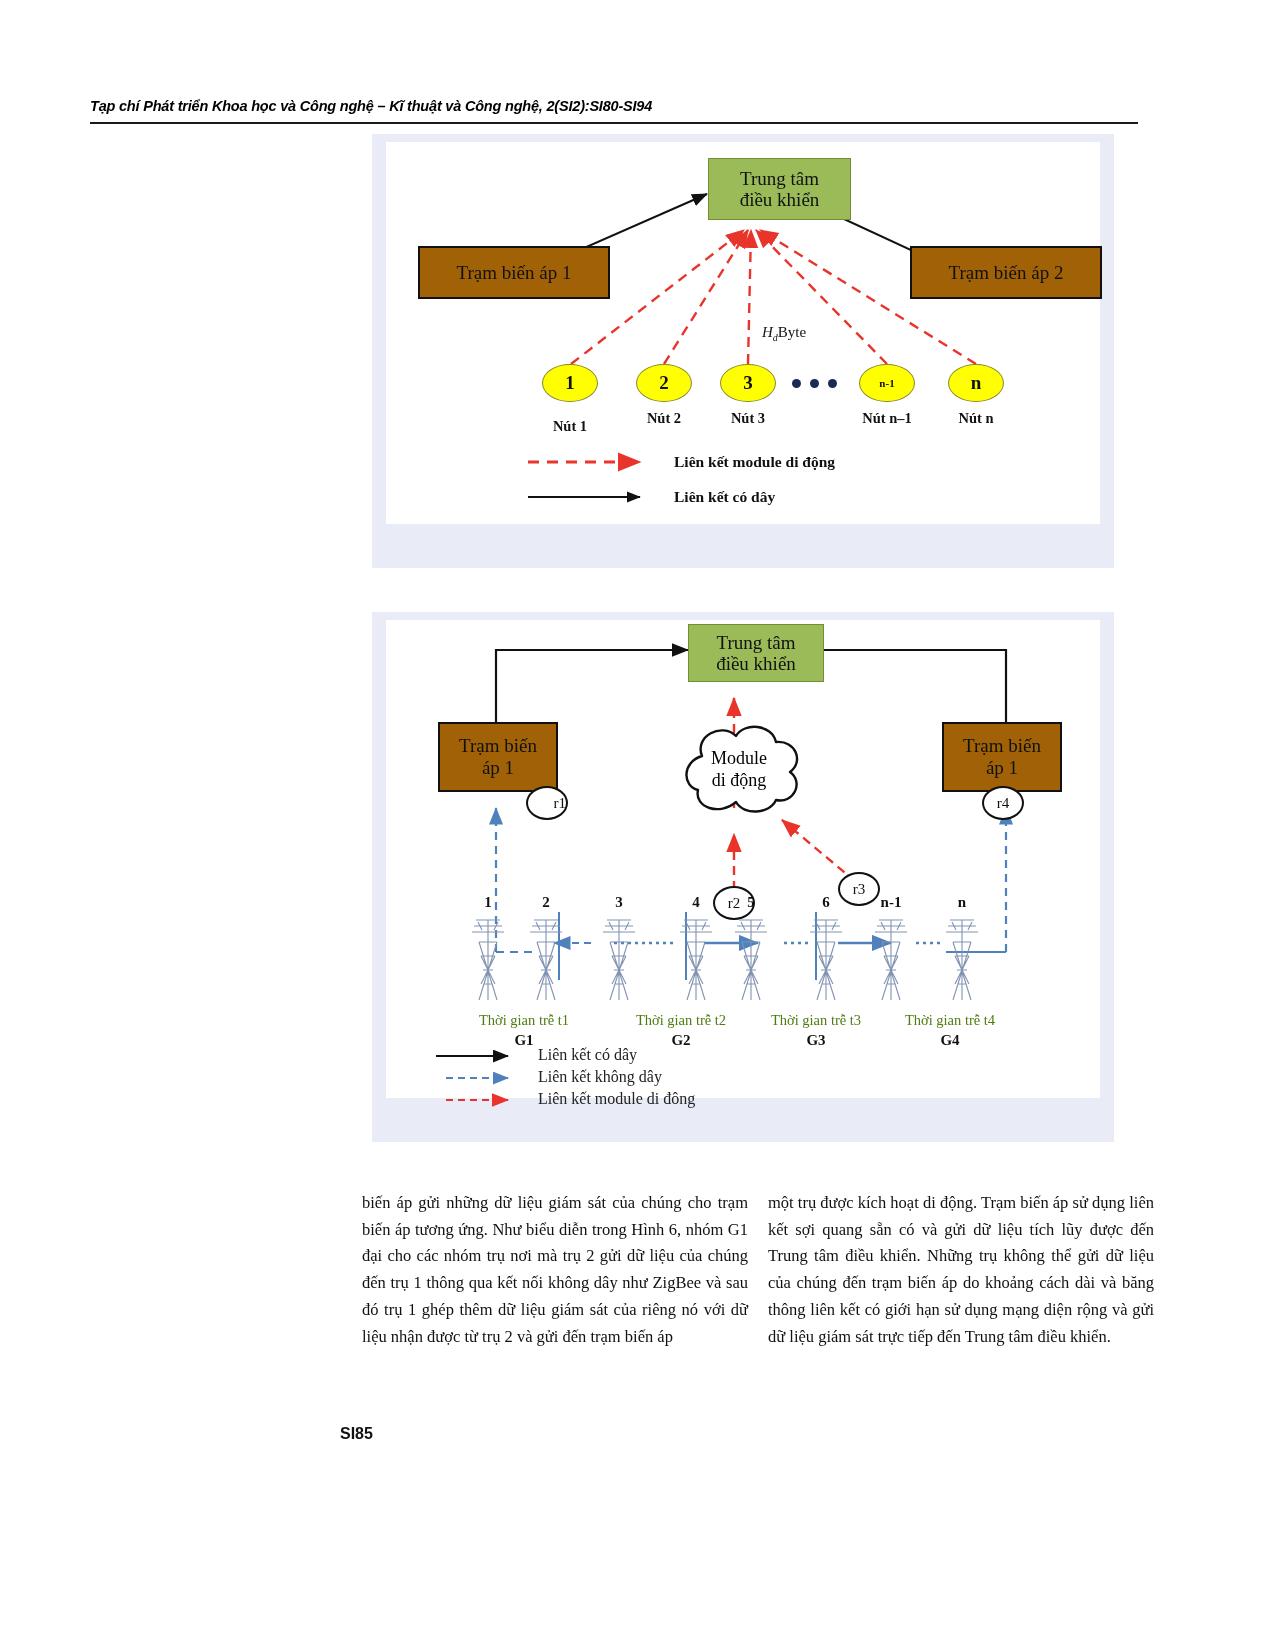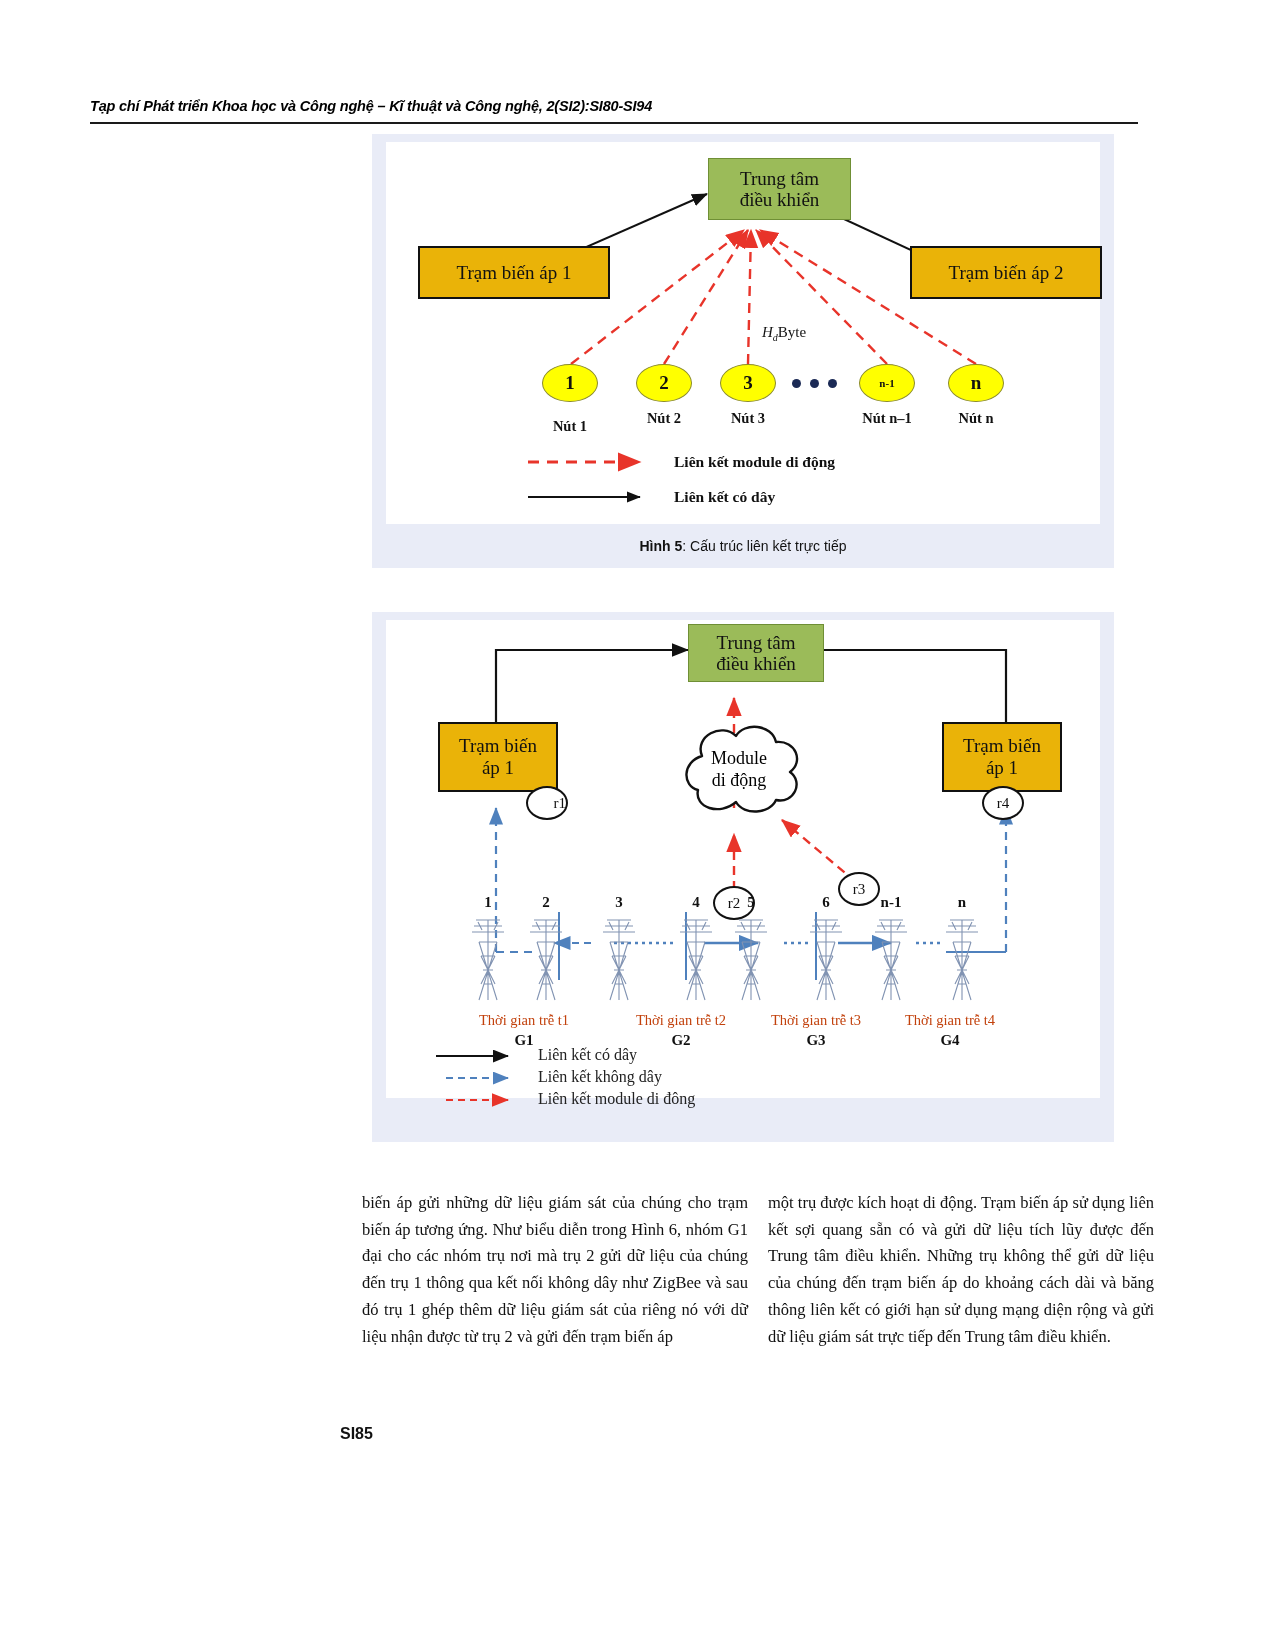--- a/index.html
+++ b/index.html
@@ -15,33 +15,33 @@
   .figblock{position:absolute;background:#e9ecf7;box-sizing:border-box;}
   .figcanvas{position:absolute;background:#fff;box-sizing:border-box;}
   .figcap{position:absolute;left:0;width:100%;text-align:center;font-family:"Liberation Sans",sans-serif;font-size:14px;color:#111;}
   .figcap b{font-weight:bold;}
 
   
   .abs{position:absolute;box-sizing:border-box;}
   .ctr{display:flex;align-items:center;justify-content:center;text-align:center;}
 
   .greenbox{background:#9bbb59;border:1px solid #6f8f35;font-family:"Liberation Serif",serif;font-size:19px;line-height:1.12;color:#111;}
-  .whitebox{background:#eab308;border:2px solid #111;font-family:"Liberation Serif",serif;font-size:19px;line-height:1.15;color:#111;}
+  .whitebox{background:#a16207;border:2px solid #111;font-family:"Liberation Serif",serif;font-size:19px;line-height:1.15;color:#111;}
   .node{background:#ffff00;border:1.5px solid #8a8a2a;border-radius:50%;font-family:"Liberation Serif",serif;font-weight:bold;font-size:19px;color:#111;}
   .nodelbl{font-family:"Liberation Serif",serif;font-weight:bold;font-size:14.5px;color:#111;text-align:center;}
   .rcirc{border:2px solid #111;border-radius:50%;background:#fff;font-family:"Liberation Serif",serif;font-size:15px;color:#111;}
   .legtext{font-family:"Liberation Serif",serif;font-weight:bold;font-size:15.5px;color:#111;white-space:nowrap;}
   .legtext2{font-family:"Liberation Serif",serif;font-size:16px;color:#222;white-space:nowrap;}
   .hdbyte{font-family:"Liberation Serif",serif;font-size:15px;color:#111;white-space:nowrap;}
   .hdbyte i{font-style:italic;}
   .hdbyte sub{font-size:10px;font-style:italic;}
   .dots{display:flex;gap:9px;align-items:center;}
   .dots span{width:9px;height:9px;border-radius:50%;background:#1b2a55;display:block;}
   .tnum{font-family:"Liberation Serif",serif;font-weight:bold;font-size:15px;color:#111;text-align:center;}
-  .delaylbl{font-family:"Liberation Serif",serif;font-size:14.5px;color:#c2410c;text-align:center;white-space:nowrap;}
+  .delaylbl{font-family:"Liberation Serif",serif;font-size:14.5px;color:#4d7c0f;text-align:center;white-space:nowrap;}
   .glbl{font-family:"Liberation Serif",serif;font-weight:bold;font-size:15px;color:#111;text-align:center;}
 
   
   .col{position:absolute;font-family:"Liberation Serif",serif;font-size:16.5px;line-height:1.62;color:#111;text-align:justify;}
   .col p{margin:0;}
   .folio{position:absolute;left:340px;top:1425px;font-family:"Liberation Sans",serif;font-weight:bold;font-size:16px;color:#111;}
 
   svg{display:block;overflow:visible;}
 </style>
 </head>
@@ -124,23 +124,20 @@
         <path d="M0,7 L112,7" stroke="#e8342a" stroke-width="3" stroke-dasharray="11,8" fill="none" marker-end="url(#f5-red)"></path>
       </svg>
       <div class="abs legtext" style="left:288px;top:311px;">Liên kết module di động</div>
 
       <svg class="abs" style="left:142px;top:348px;width:130px;height:14px;">
         <path d="M0,7 L112,7" stroke="#111" stroke-width="1.8" fill="none" marker-end="url(#f5-blk)"></path>
       </svg>
       <div class="abs legtext" style="left:288px;top:346px;">Liên kết có dây</div>
     </div>
 
-    <div class="figcap" style="top:404px;">
-      <b>Hình 5</b><span>: Cấu trúc liên kết trực tiếp</span>
-    </div>
   </div>
 
   <div class="figblock" style="left:372px;top:612px;width:742px;height:530px;">
     <div class="figcanvas" style="left:14px;top:8px;width:714px;height:478px;">
 
       <svg class="abs" style="left:0;top:0;width:714px;height:478px;">
         <defs>
           <marker id="f6-blk" markerWidth="9" markerHeight="9" refX="7.5" refY="3.2" orient="auto">
             <path d="M0,0 L8,3.2 L0,6.4 z" fill="#111"></path>
           </marker>

